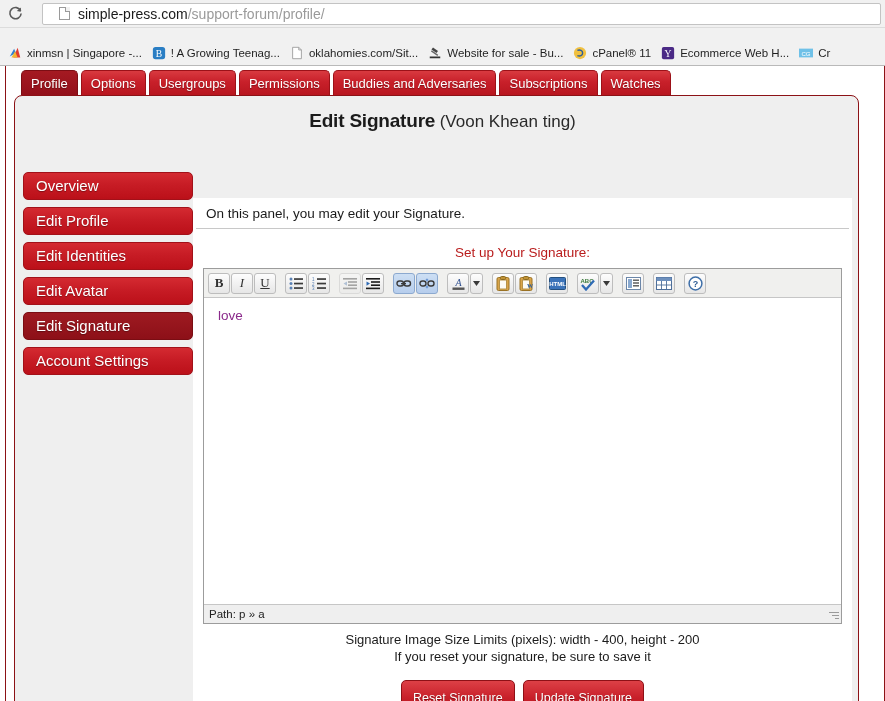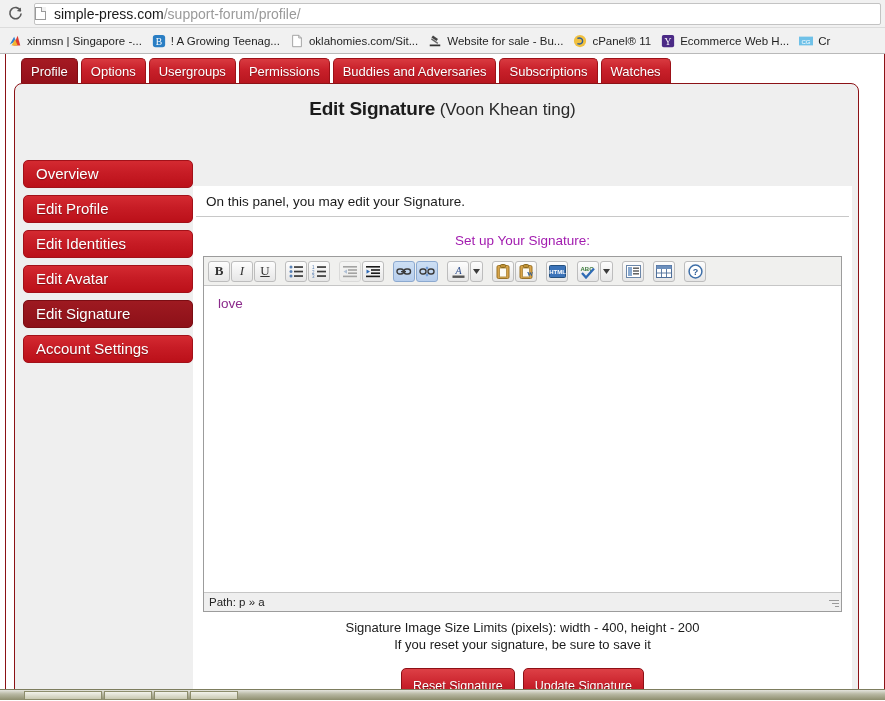--- a/index.html
+++ b/index.html
@@ -28,27 +28,27 @@
     width: 22px; height: 22px;
     display: flex; align-items: center; justify-content: center;
     color: #555;
     font-size: 15px;
     flex: 0 0 auto;
     cursor: pointer;
   }
   #url-box {
     flex: 1 1 auto;
     height: 22px;
-    margin-left: 8px;
+    margin-left: 16px;
     background: #ffffff;
     border: 1px solid #c3c3c3;
     border-radius: 2px;
     display: flex;
     align-items: center;
-    padding: 0 0;
+    padding: 0 16px;
     font-size: 14px;
     overflow: hidden;
     white-space: nowrap;
   }
   .page-glyph {
     width: 11px; height: 13px;
     border: 1px solid #9a9a9a;
     background: #fff;
     position: relative;
     flex: 0 0 auto;
@@ -67,20 +67,21 @@
   #url-path { color: #9a9a9a; }
 
   #bookmarks-bar {
     height: 26px;
     background: #f1f1f1;
     display: flex;
     align-items: center;
     padding: 0 3px;
     border-bottom: 1px solid #b9b9b9;
     overflow: hidden;
+    margin-top: 12px;
   }
   .bookmark {
     display: flex;
     align-items: center;
     height: 20px;
     padding: 0 5px;
     font-size: 11.5px;
     color: #1f1f1f;
     white-space: nowrap;
     flex: 0 0 auto;
@@ -210,21 +211,21 @@
   #panel-intro {
     font-size: 13.5px;
     color: #1b1b1b;
     padding: 8px 10px 7px 10px;
     border-bottom: 1px solid #c8c8c8;
     margin: 0 3px;
   }
   #panel-subtitle {
     text-align: center;
     font-size: 13.5px;
-    color: #a21caf;
+    color: #b91c1c;
     padding: 16px 0 8px 0;
   }
 
   
   #editor {
     margin: 0 10px;
     border: 1px solid #9c9c9c;
     background: #ffffff;
   }
   #editor-toolbar {

